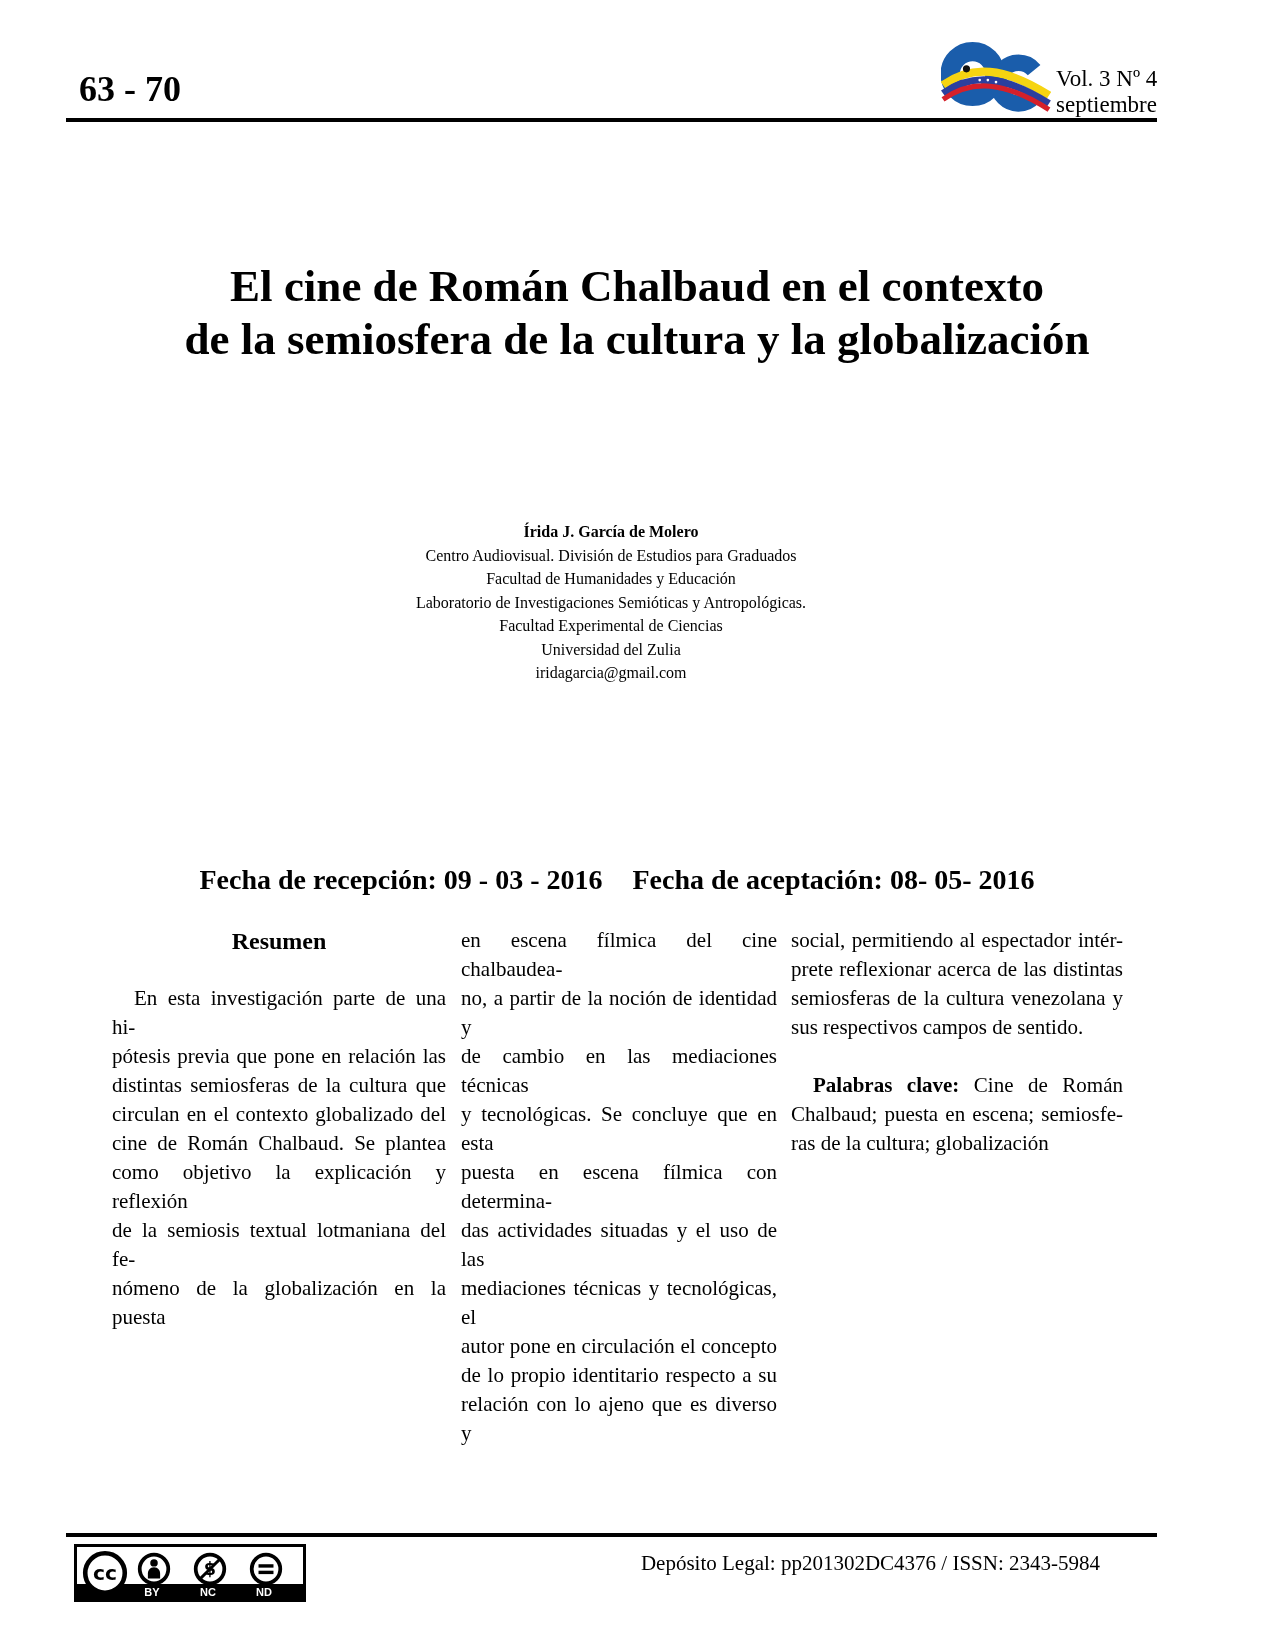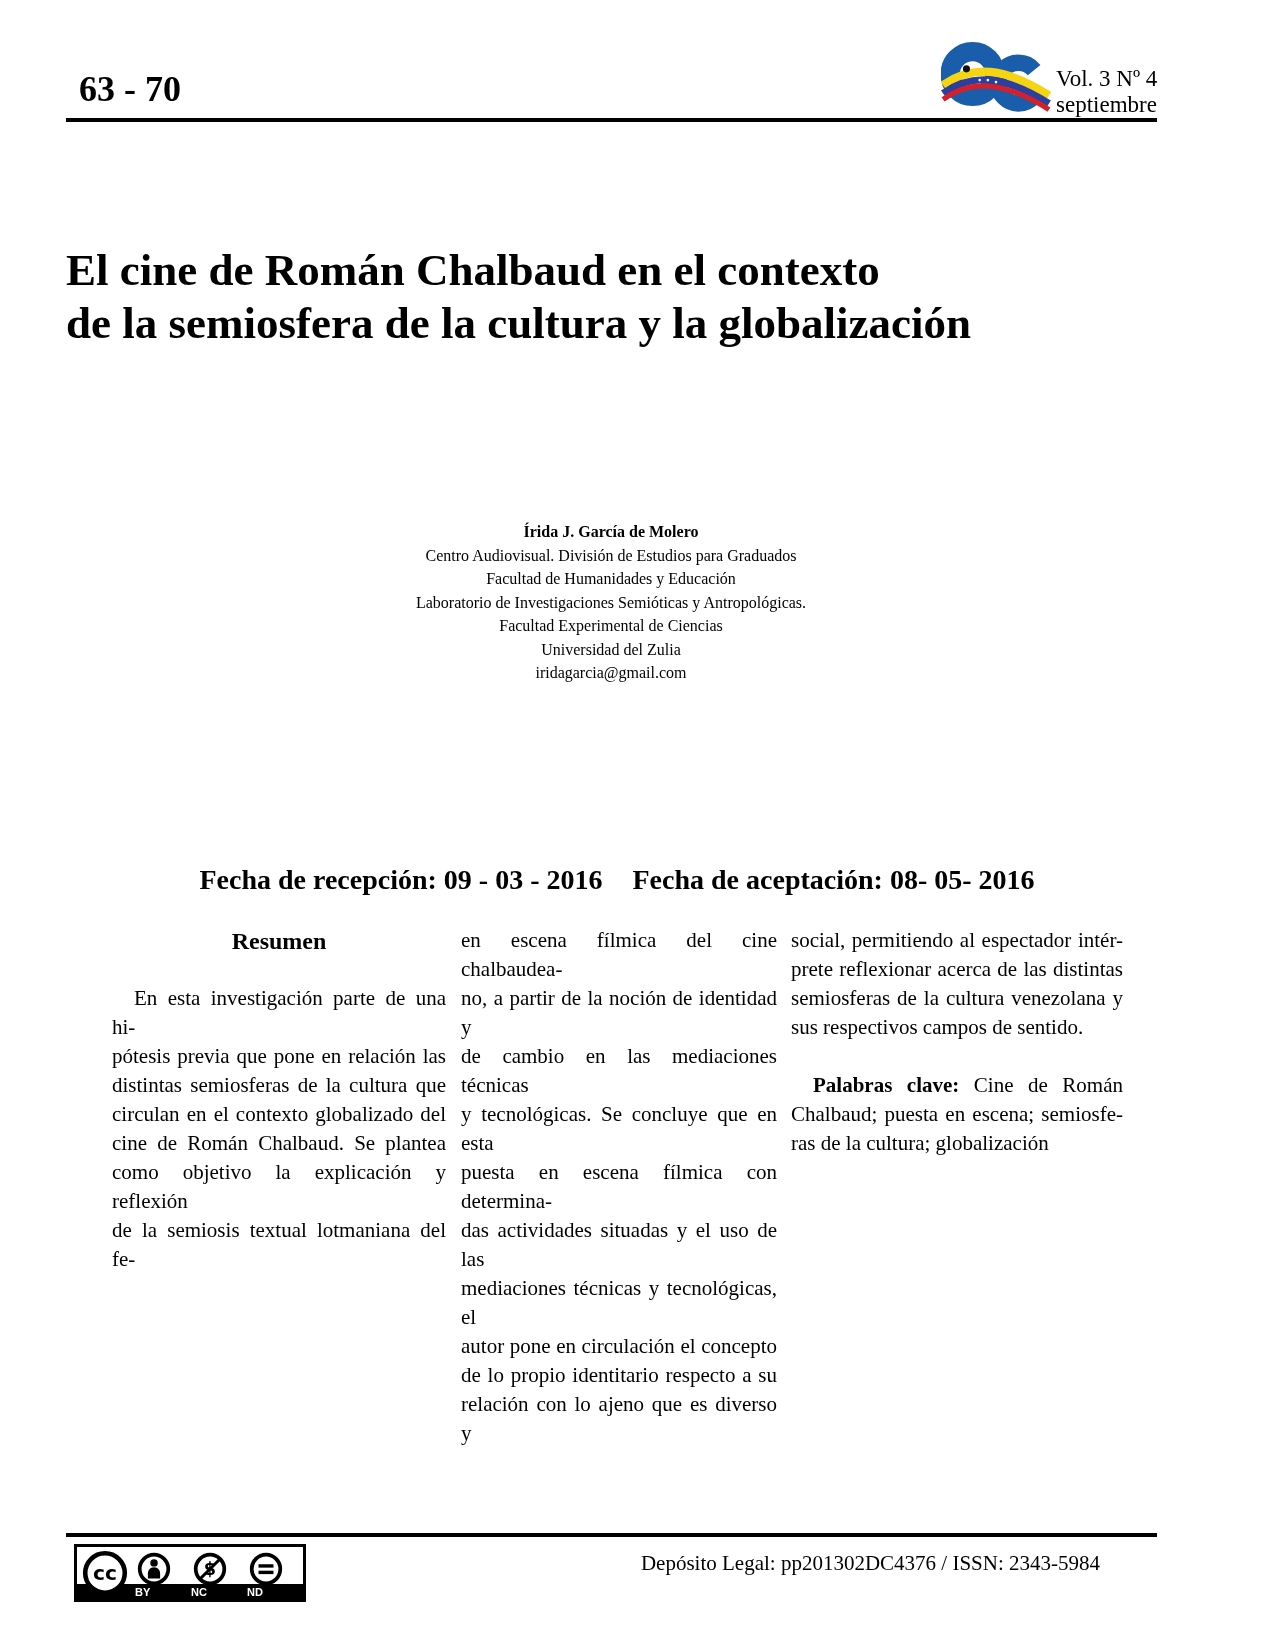--- a/index.html
+++ b/index.html
@@ -6,21 +6,21 @@
   .page{
     position:relative;width:1157px;height:1650px;background:#fff;
     font-family:"Liberation Serif",serif;color:#000;overflow:hidden;
   }
   .rule{position:absolute;left:66px;width:1142px;height:4px;background:#000;}
   .rule-top{top:118px;}
   .rule-bottom{top:1533px;}
   .page-range{position:absolute;left:79px;top:68px;font-size:36px;font-weight:bold;}
   .logo{position:absolute;left:941px;top:36px;width:110px;height:80px;}
   .vol-block{position:absolute;left:1056px;top:66px;font-size:23px;line-height:26px;white-space:nowrap;}
-  .title-block{position:absolute;left:66px;width:1142px;top:244px;text-align:left;
+  .title-block{position:absolute;left:66px;width:1142px;top:260px;text-align:center;
     font-size:45px;font-weight:bold;line-height:53px;}
   .author-block{position:absolute;left:66px;width:1090px;top:520px;text-align:center;
     font-size:16px;line-height:23.5px;}
   .author-name{font-weight:bold;}
   .dates-line{position:absolute;left:112px;width:1010px;top:864px;text-align:center;
     font-weight:bold;font-size:28px;white-space:nowrap;}
   .dates-line .gap{display:inline-block;width:30px;}
   .col{position:absolute;top:926px;font-size:21px;}
   .col1{left:112px;width:334px;}
   .col2{left:461px;width:316px;}
@@ -29,21 +29,21 @@
   .ln{line-height:29px;text-align:justify;text-align-last:justify;}
   .ln-last{text-align-last:left;}
   .indent{text-indent:22px;}
   .kw-block{margin-top:29px;}
   .b{font-weight:bold;}
   .legal{position:absolute;right:57px;top:1551px;font-size:21px;white-space:nowrap;}
   .cc-badge{position:absolute;left:74px;top:1544px;width:232px;height:58px;border:3px solid #000;
     background:#fff;box-sizing:border-box;}
   .cc-strip{position:absolute;left:0;right:0;bottom:0;height:15px;background:#000;}
   .cc-label{position:absolute;bottom:1px;color:#fff;font-family:"Liberation Sans",sans-serif;
-    font-size:11px;font-weight:bold;width:34px;text-align:left;}
+    font-size:11px;font-weight:bold;width:34px;text-align:center;}
   .lbl-by{left:58px;} .lbl-nc{left:114px;} .lbl-nd{left:170px;margin-top:14px;}
   .cc-icon{position:absolute;}
   .icon-cc{left:5px;top:3px;}
   .icon-by{left:60px;top:5px;} .icon-nc{left:116px;top:5px;} .icon-nd{left:172px;top:5px;}
 </style>
 </head>
 <body>
 
 <div class="page">
 
@@ -91,20 +91,21 @@
 
   <div class="col col1">
     <div class="abstract-heading">Resumen</div>
     <div class="ln indent">En esta investigación parte de una hi-</div>
     <div class="ln">pótesis previa que pone en relación las</div>
     <div class="ln">distintas semiosferas de la cultura que</div>
     <div class="ln">circulan en el contexto globalizado del</div>
     <div class="ln">cine de Román Chalbaud. Se plantea</div>
     <div class="ln">como objetivo la explicación y reflexión</div>
     <div class="ln">de la semiosis textual lotmaniana del fe-</div>
+    <div class="ln">nómeno de la globalización en la puesta</div>
   </div>
 
   <div class="col col2">
     <div class="ln">en escena fílmica del cine chalbaudea-</div>
     <div class="ln">no, a partir de la noción de identidad y</div>
     <div class="ln">de cambio en las mediaciones técnicas</div>
     <div class="ln">y tecnológicas. Se concluye que en esta</div>
     <div class="ln">puesta en escena fílmica con determina-</div>
     <div class="ln">das actividades situadas y el uso de las</div>
     <div class="ln">mediaciones técnicas y tecnológicas, el</div>

